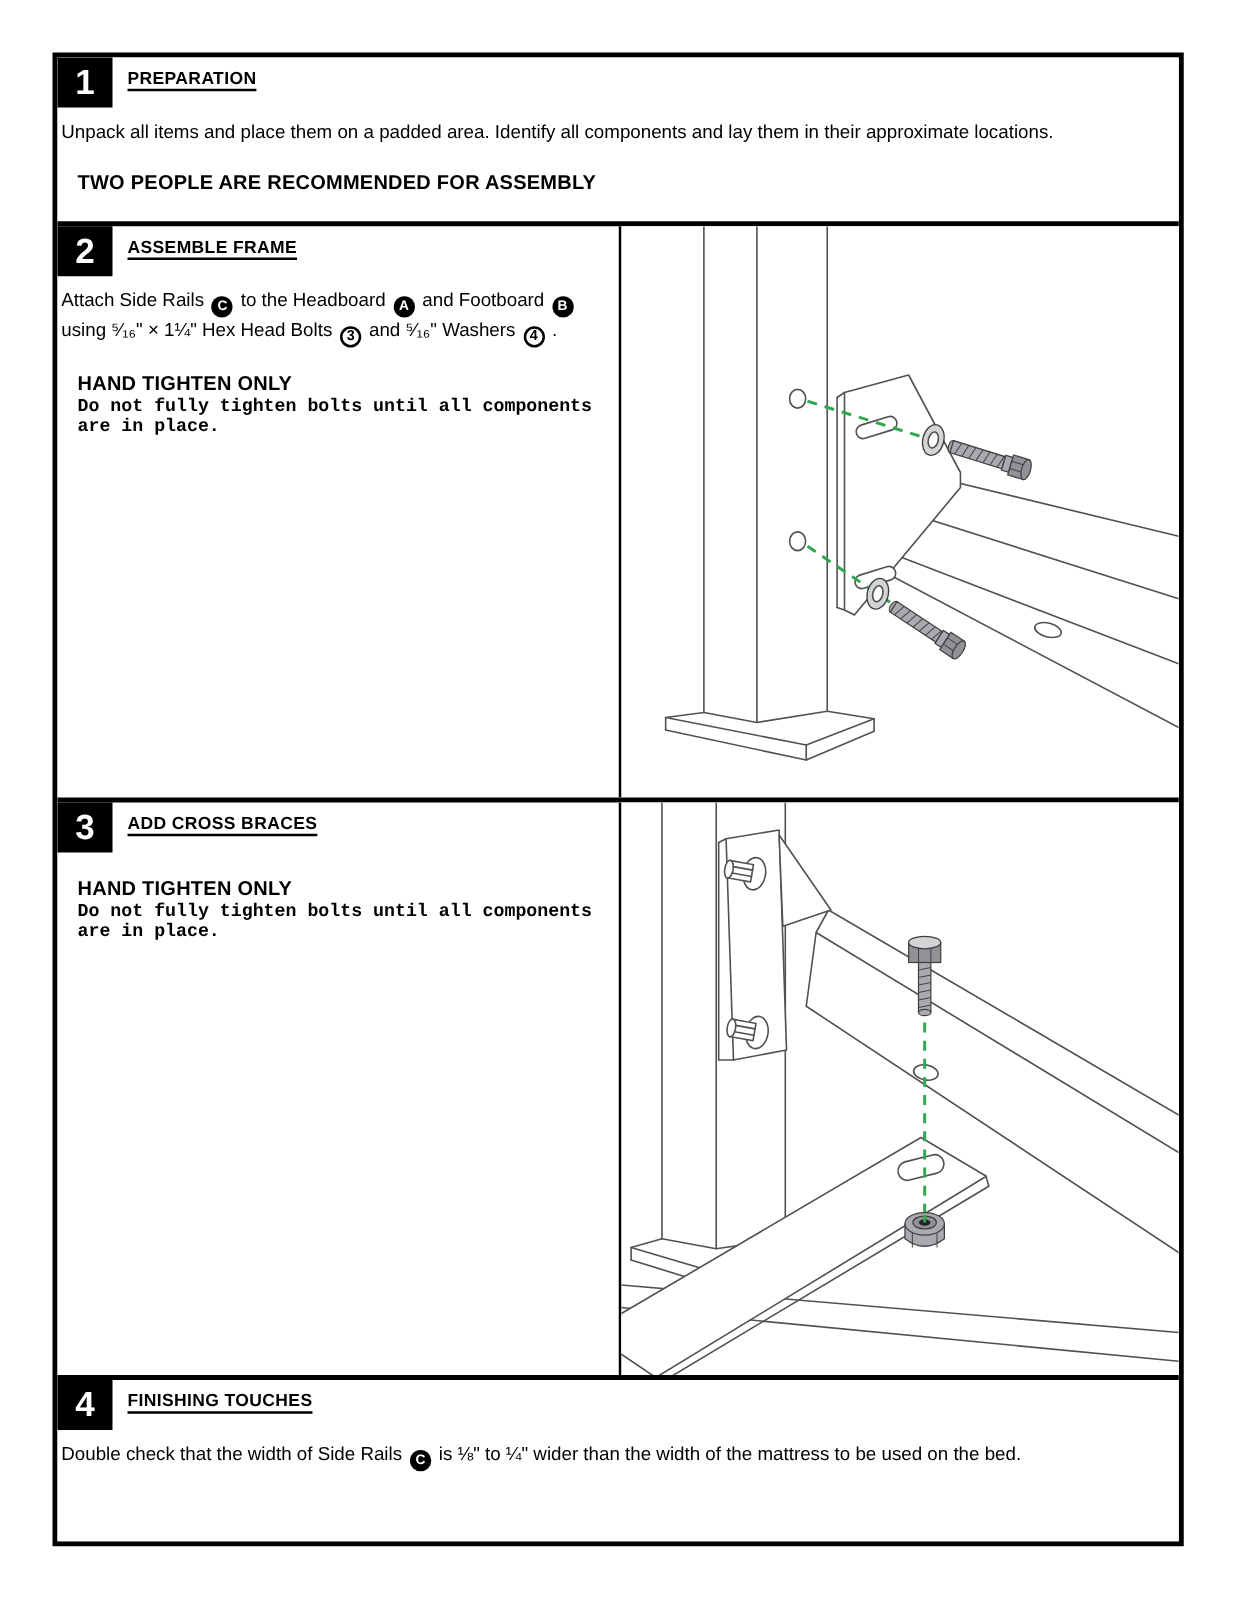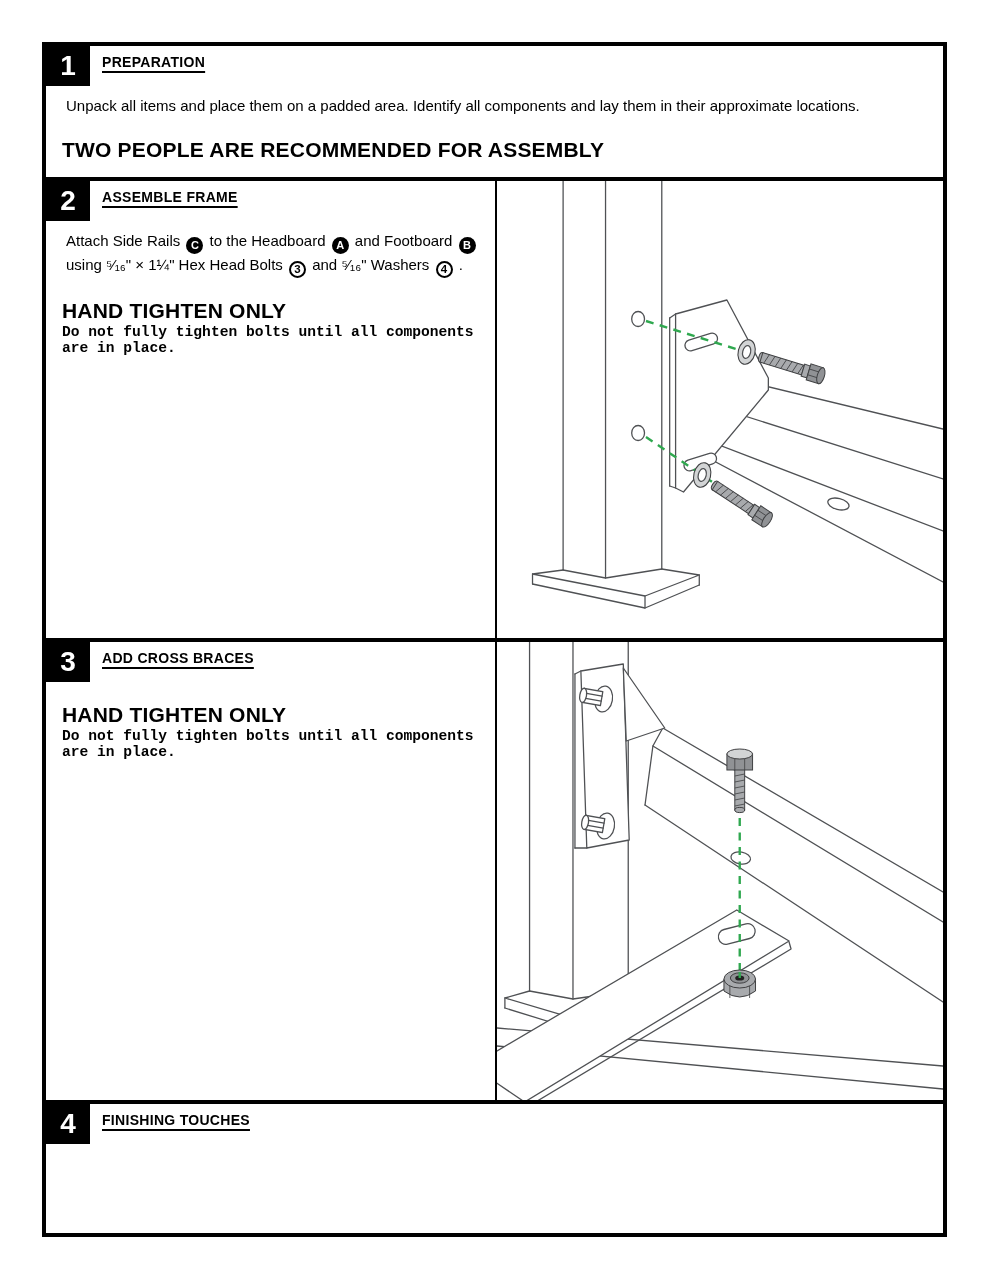--- a/index.html
+++ b/index.html
@@ -24,23 +24,23 @@
 
   .step-head{display:flex;align-items:flex-start;}
   .num{
     width:44px;height:40px;background:#000;color:#fff;font-size:28px;font-weight:bold;
     display:flex;align-items:center;justify-content:center;flex:0 0 auto;
   }
   .title{
     margin:8px 0 0 12px;font-size:14px;font-weight:bold;letter-spacing:.3px;
     text-decoration:underline;text-decoration-thickness:2px;text-underline-offset:4px;
   }
-  .body{font-size:15px;line-height:21.5px;margin:9px 18px 0 20px;}
+  .body{font-size:15px;line-height:21.5px;margin:9px 18px 0 3px;}
   .sec2 .body,.sec3 .body{margin-right:8px;}
-  .note{font-size:21px;font-weight:bold;margin:21px 14px 0 16px;letter-spacing:.2px;}
+  .note{font-size:16px;font-weight:bold;margin:21px 14px 0 16px;letter-spacing:.2px;}
   .note-sub{font-size:14.6px;font-weight:bold;margin:1px 14px 0 16px;font-family:Liberation Mono, monospace;}
 
   .cl,.cn{
     display:inline-flex;align-items:center;justify-content:center;
     width:17px;height:17px;border-radius:50%;font-weight:bold;vertical-align:-3px;
     box-sizing:border-box;margin:0 2px;line-height:1;
   }
   .cl{background:#000;color:#fff;font-size:11px;}
   .cn{border:2px solid #000;color:#000;background:#fff;font-size:11.5px;}
 
@@ -255,15 +255,16 @@
         </g>
       </svg>
     </div>
   </section>
 
   <section class="sec sec4">
     <div class="step-head">
       <div class="num">4</div>
       <h2 class="title">FINISHING TOUCHES</h2>
     </div>
+    <p class="body">Double check that the width of Side Rails <span class="cl">C</span> is ⅛" to ¼" wider than the width of the mattress to be used on the bed.</p>
   </section>
 
 </div>
 
 </body></html>

